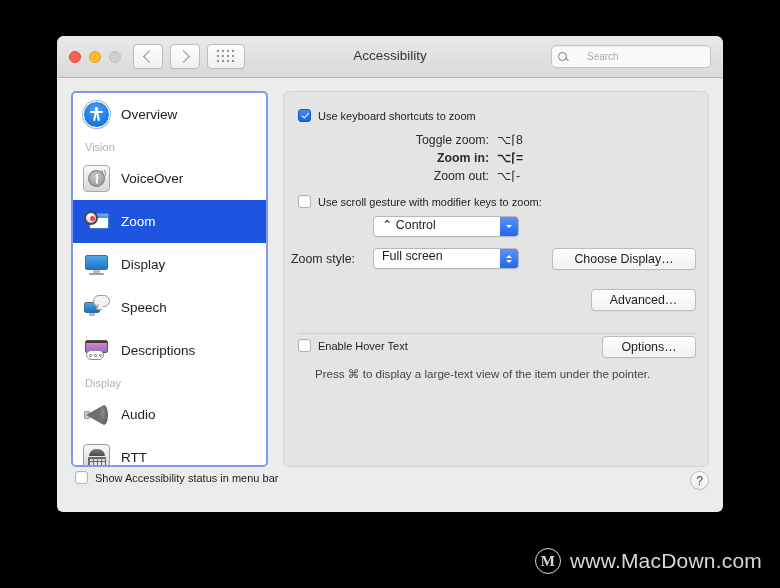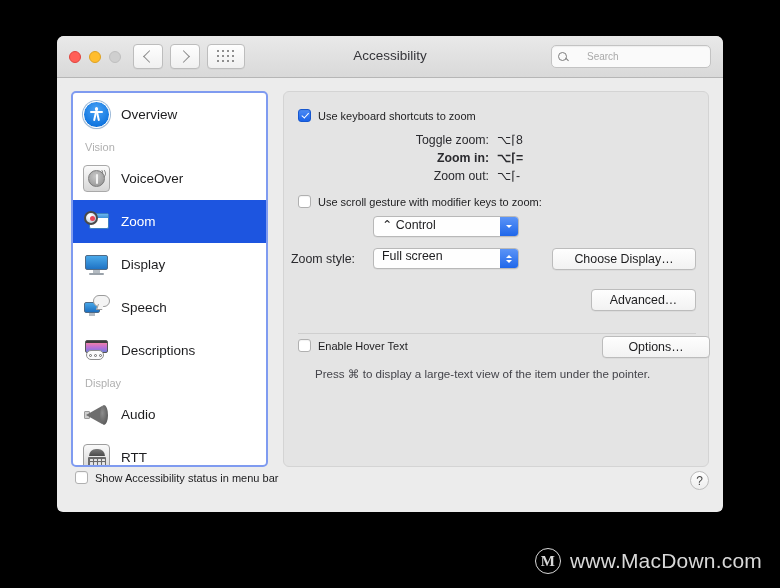--- a/index.html
+++ b/index.html
@@ -496,21 +496,21 @@
 
           <div class="btn" style="left:268px; top:156px; width:144px;">Choose Display…</div>
           <div class="btn" style="left:307px; top:197px; width:105px;">Advanced…</div>
 
           <div class="sep" style="left:14px; top:241px; width:398px;"></div>
 
           <div class="chkrow" style="left:14px; top:247px;">
             <span class="cbox"></span>
             <span class="chklbl">Enable Hover Text</span>
           </div>
-          <div class="btn" style="left:318px; top:244px; width:108px;">Options…</div>
+          <div class="btn" style="left:318px; top:244px; width:94px;">Options…</div>
 
           <div class="hint" style="left:31px; top:275px;">Press ⌘ to display a large-text view of the item under the pointer.</div>
 
         </div>
       </div>
 
       <div class="bottombar">
         <div class="chkrow" style="left:18px; top:4px;">
           <span class="cbox"></span>
           <span class="chklbl">Show Accessibility status in menu bar</span>

